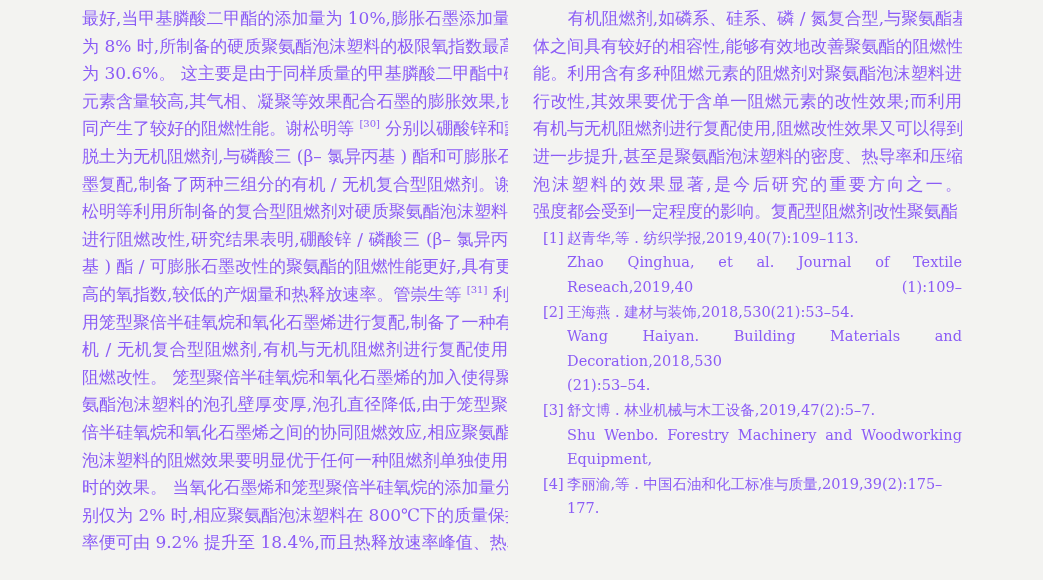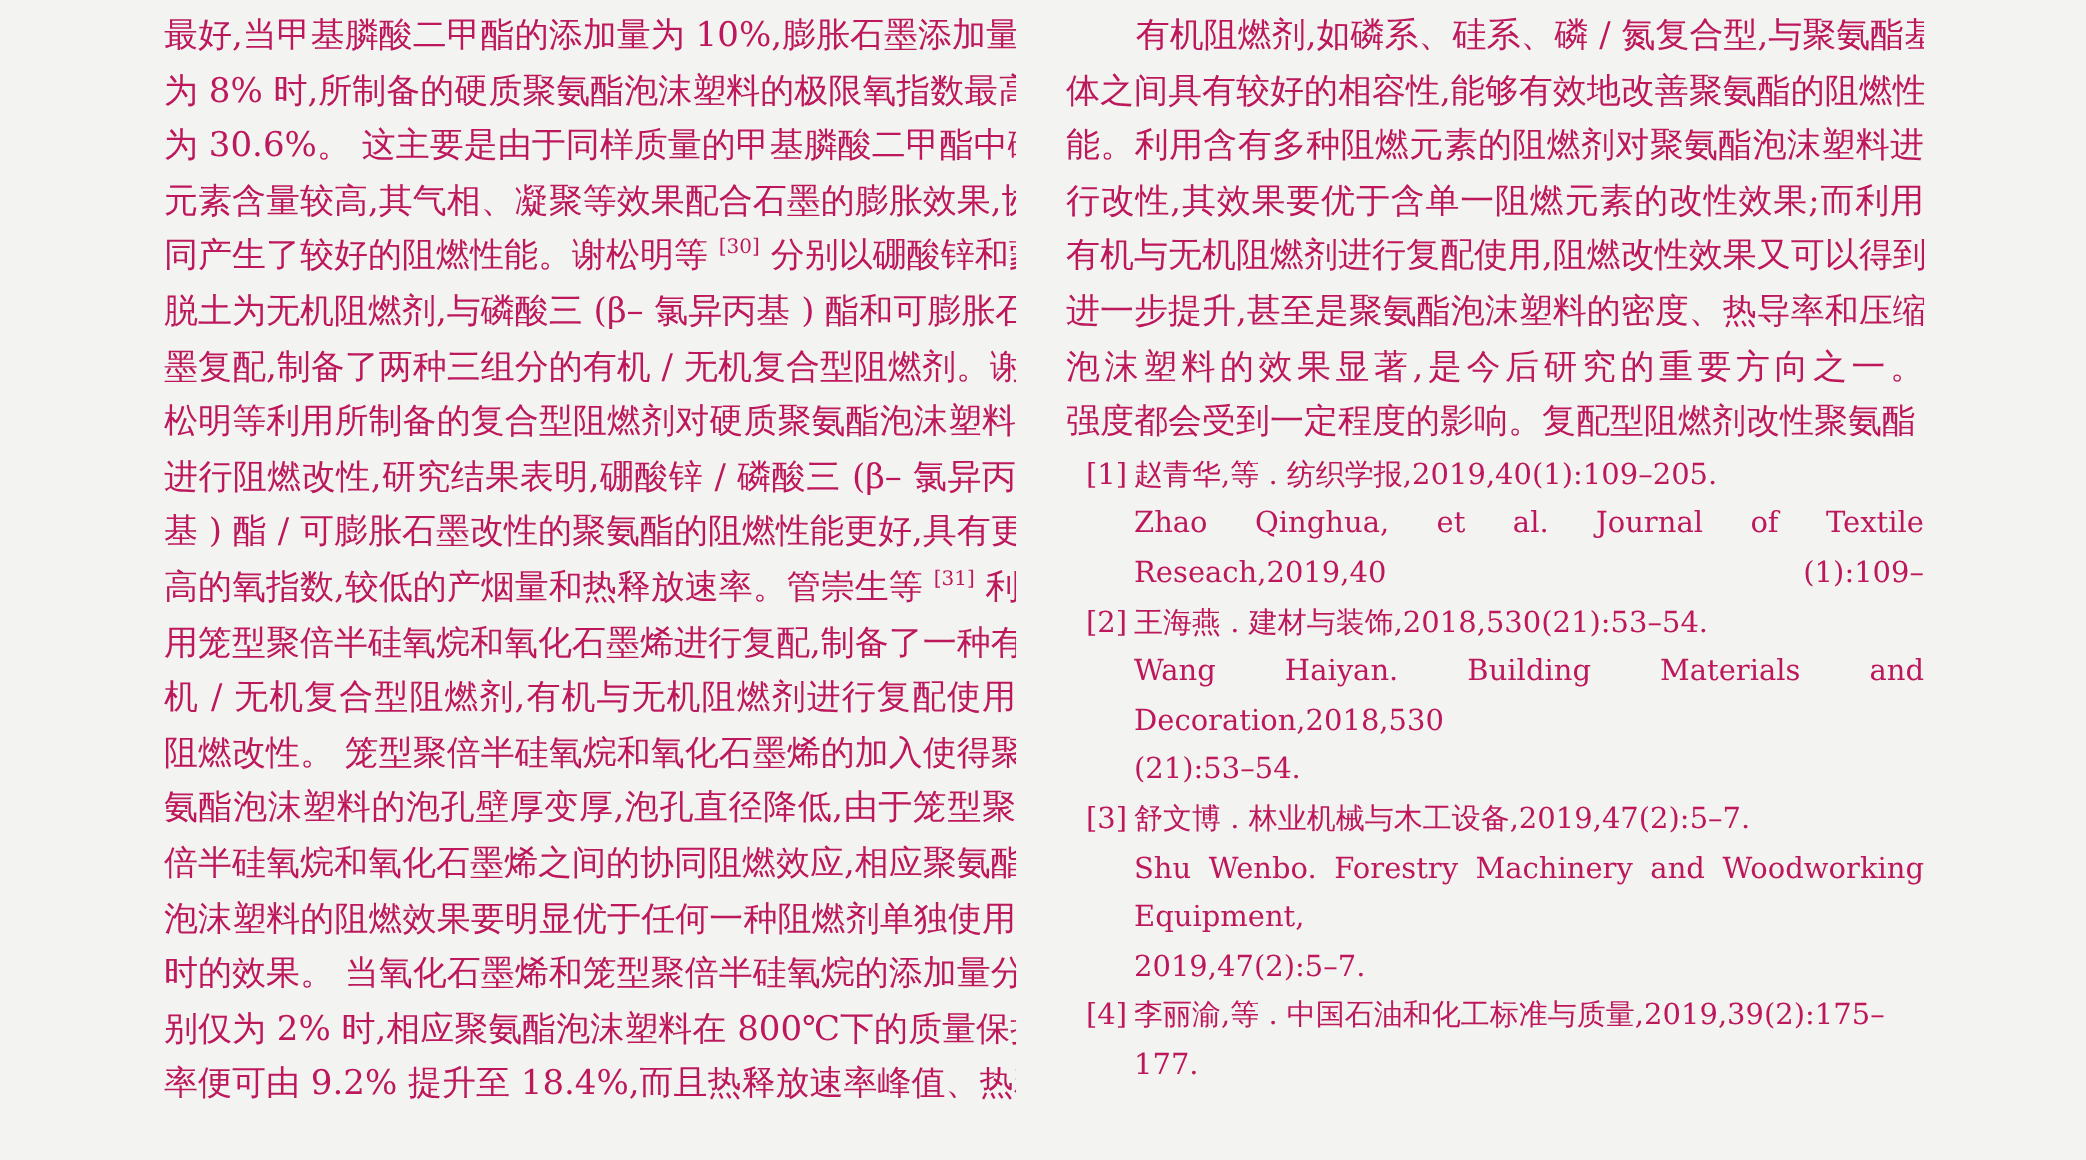--- a/index.html
+++ b/index.html
@@ -66,21 +66,21 @@
   }
   .ref-line.en {
     text-align: justify;
     text-align-last: justify;
   }
   .ref-line.en.last { text-align-last: left; }
 </style>
 </head>
 <body>
 
-<div class="page" style="background: rgb(243, 243, 241); color: #be185d;">
+<div class="page" style="background: rgb(243, 243, 241); color: #8b5cf6;">
 
   <div class="col col-left body-text">
       <div class="line">最好,当甲基膦酸二甲酯的添加量为 10%,膨胀石墨添加量</div>
       <div class="line">为 8% 时,所制备的硬质聚氨酯泡沫塑料的极限氧指数最高,</div>
       <div class="line">为 30.6%。 这主要是由于同样质量的甲基膦酸二甲酯中磷</div>
       <div class="line">元素含量较高,其气相、凝聚等效果配合石墨的膨胀效果,协</div>
       <div class="line">同产生了较好的阻燃性能。谢松明等 <sup class="cite">[30]</sup> 分别以硼酸锌和蒙</div>
       <div class="line">脱土为无机阻燃剂,与磷酸三 (β– 氯异丙基 ) 酯和可膨胀石</div>
       <div class="line">墨复配,制备了两种三组分的有机 / 无机复合型阻燃剂。谢</div>
       <div class="line">松明等利用所制备的复合型阻燃剂对硬质聚氨酯泡沫塑料</div>
@@ -107,34 +107,33 @@
         <div class="line">有机与无机阻燃剂进行复配使用,阻燃改性效果又可以得到</div>
         <div class="line">进一步提升,甚至是聚氨酯泡沫塑料的密度、热导率和压缩</div>
         <div class="line">泡沫塑料的效果显著,是今后研究的重要方向之一。</div>
         <div class="line">强度都会受到一定程度的影响。复配型阻燃剂改性聚氨酯</div>
       </div>
 
 
     <div class="refs">
         <div class="ref">
           <span class="ref-label">[1]</span>
-          <div class="ref-line zh">赵青华,等 . 纺织学报,2019,40(1):109–205.</div>
+          <div class="ref-line zh">赵青华,等 . 纺织学报,2019,40(7):109–113.</div>
           <div class="ref-line en">Zhao Qinghua, et al. Journal of Textile Reseach,2019,40 (1):109–</div>
         </div>
         <div class="ref">
           <span class="ref-label">[2]</span>
           <div class="ref-line zh">王海燕 . 建材与装饰,2018,530(21):53–54.</div>
           <div class="ref-line en">Wang Haiyan. Building Materials and Decoration,2018,530</div>
           <div class="ref-line en last">(21):53–54.</div>
         </div>
         <div class="ref">
           <span class="ref-label">[3]</span>
           <div class="ref-line zh">舒文博 . 林业机械与木工设备,2019,47(2):5–7.</div>
           <div class="ref-line en">Shu Wenbo. Forestry Machinery and Woodworking Equipment,</div>
-          <div class="ref-line en last">2019,47(2):5–7.</div>
         </div>
         <div class="ref">
           <span class="ref-label">[4]</span>
           <div class="ref-line zh">李丽渝,等 . 中国石油和化工标准与质量,2019,39(2):175–177.</div>
         </div>
       </div>
   </div>
 
 </div>
 

